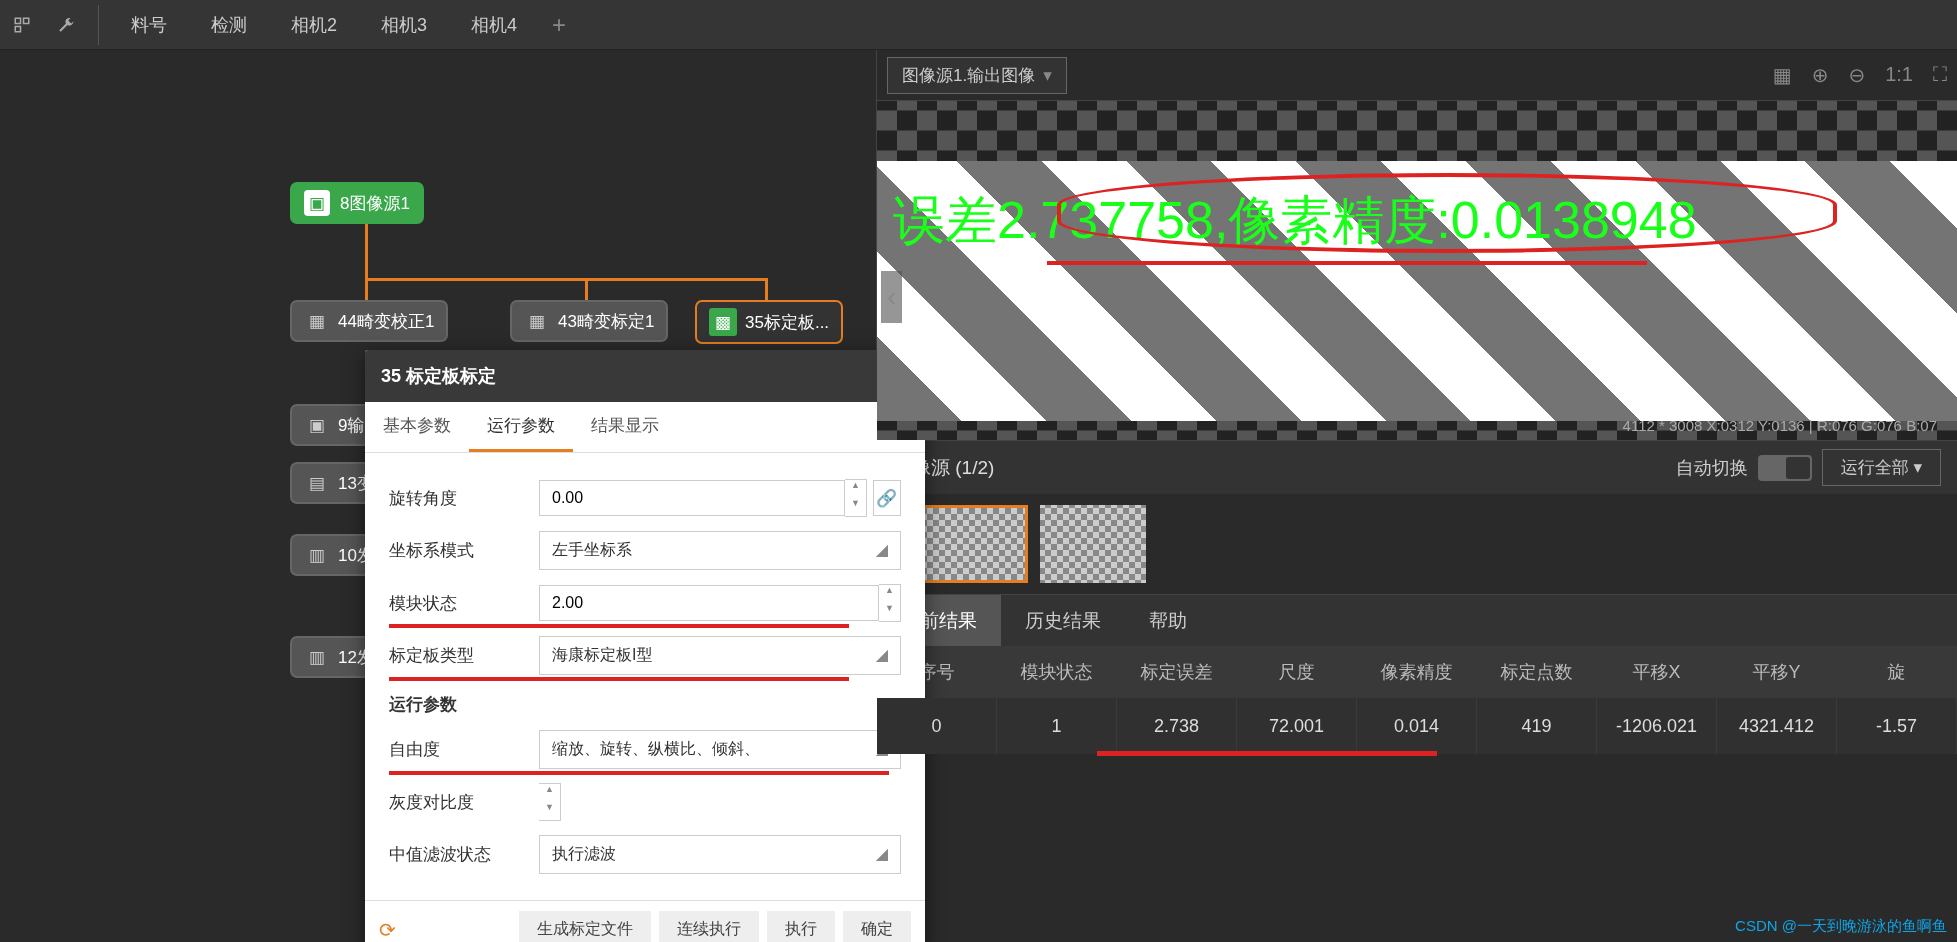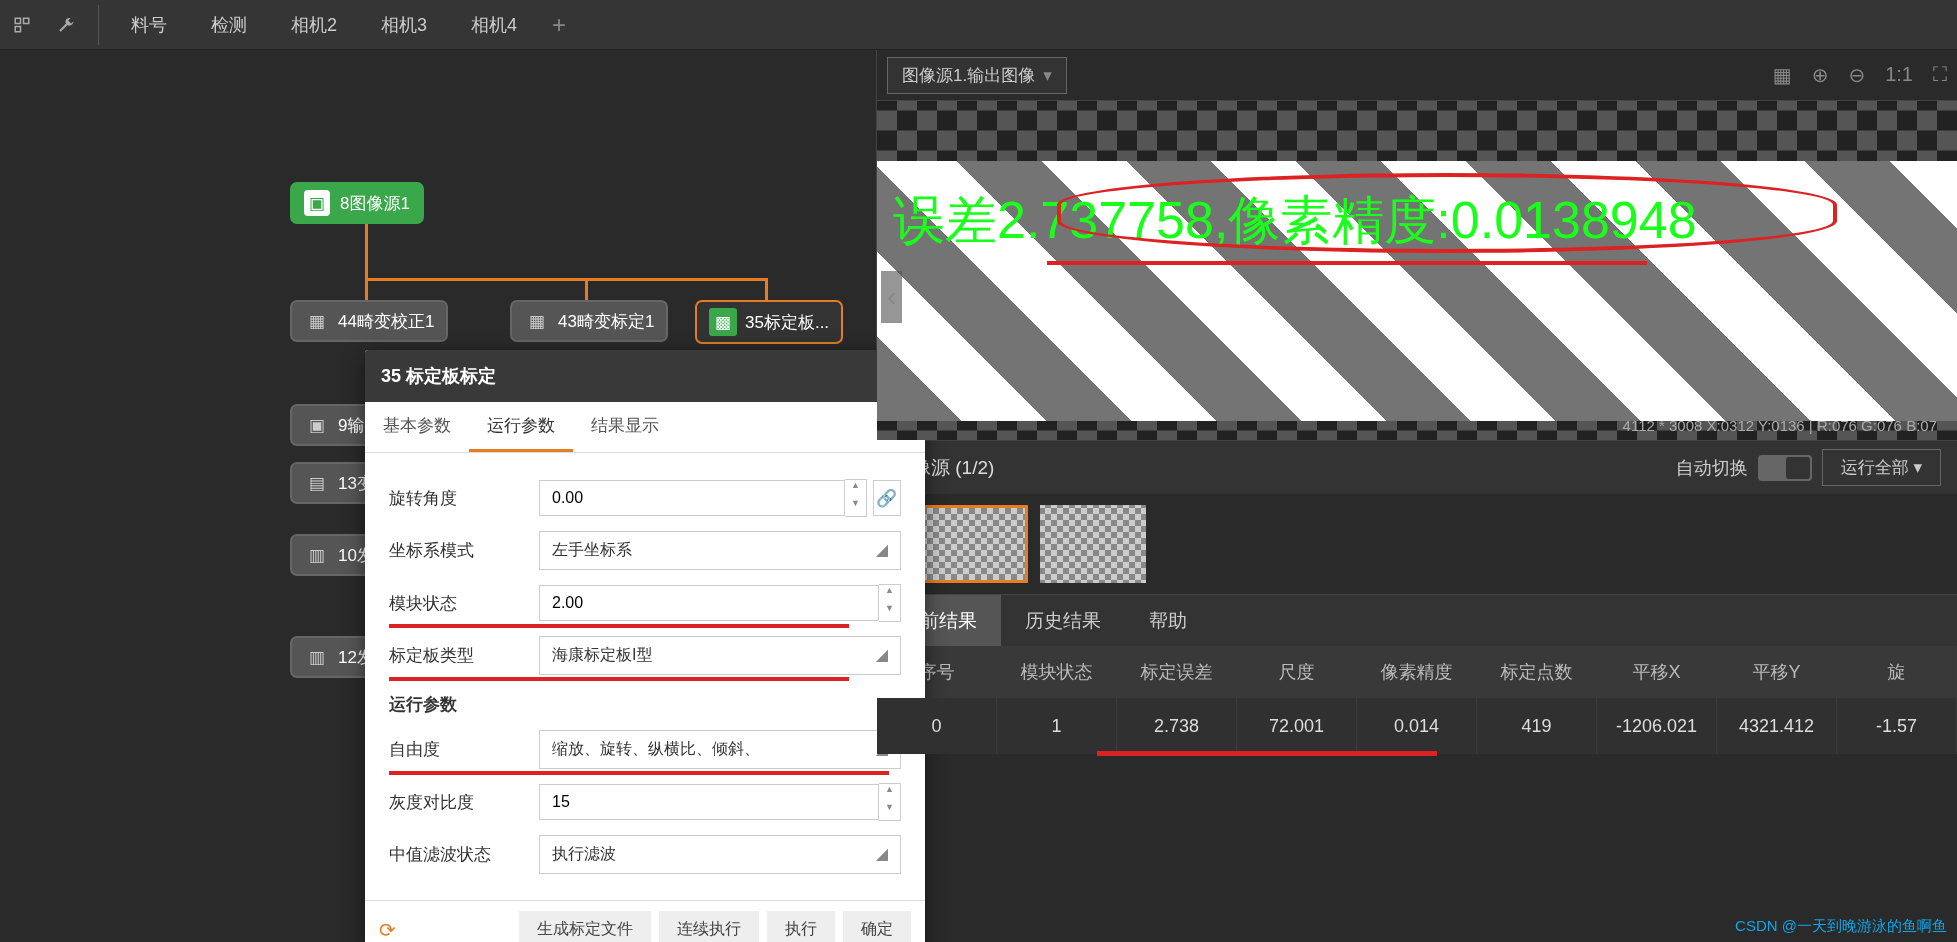--- a/index.html
+++ b/index.html
@@ -206,21 +206,20 @@
             <div class="red-line" style="left:0;bottom:-6px;width:460px"></div>
           </div>
           <div class="section-title">运行参数</div>
           <div class="param-row" style="position:relative">
             <div class="param-label">自由度</div>
             <div class="param-select"><span>缩放、旋转、纵横比、倾斜、</span><span style="float:right;color:#888">◢</span></div>
             <div class="red-line" style="left:0;bottom:-6px;width:500px"></div>
           </div>
           <div class="param-row">
             <div class="param-label">灰度对比度</div>
-            <input class="param-input" value="15" style="">
             <div class="param-spin">
                 <span>▲</span>
                 <span>▼</span>
               </div>
           </div>
           <div class="param-row">
             <div class="param-label">中值滤波状态</div>
             <div class="param-select"><span>执行滤波</span><span style="float:right;color:#888">◢</span></div>
           </div>
         </div>

